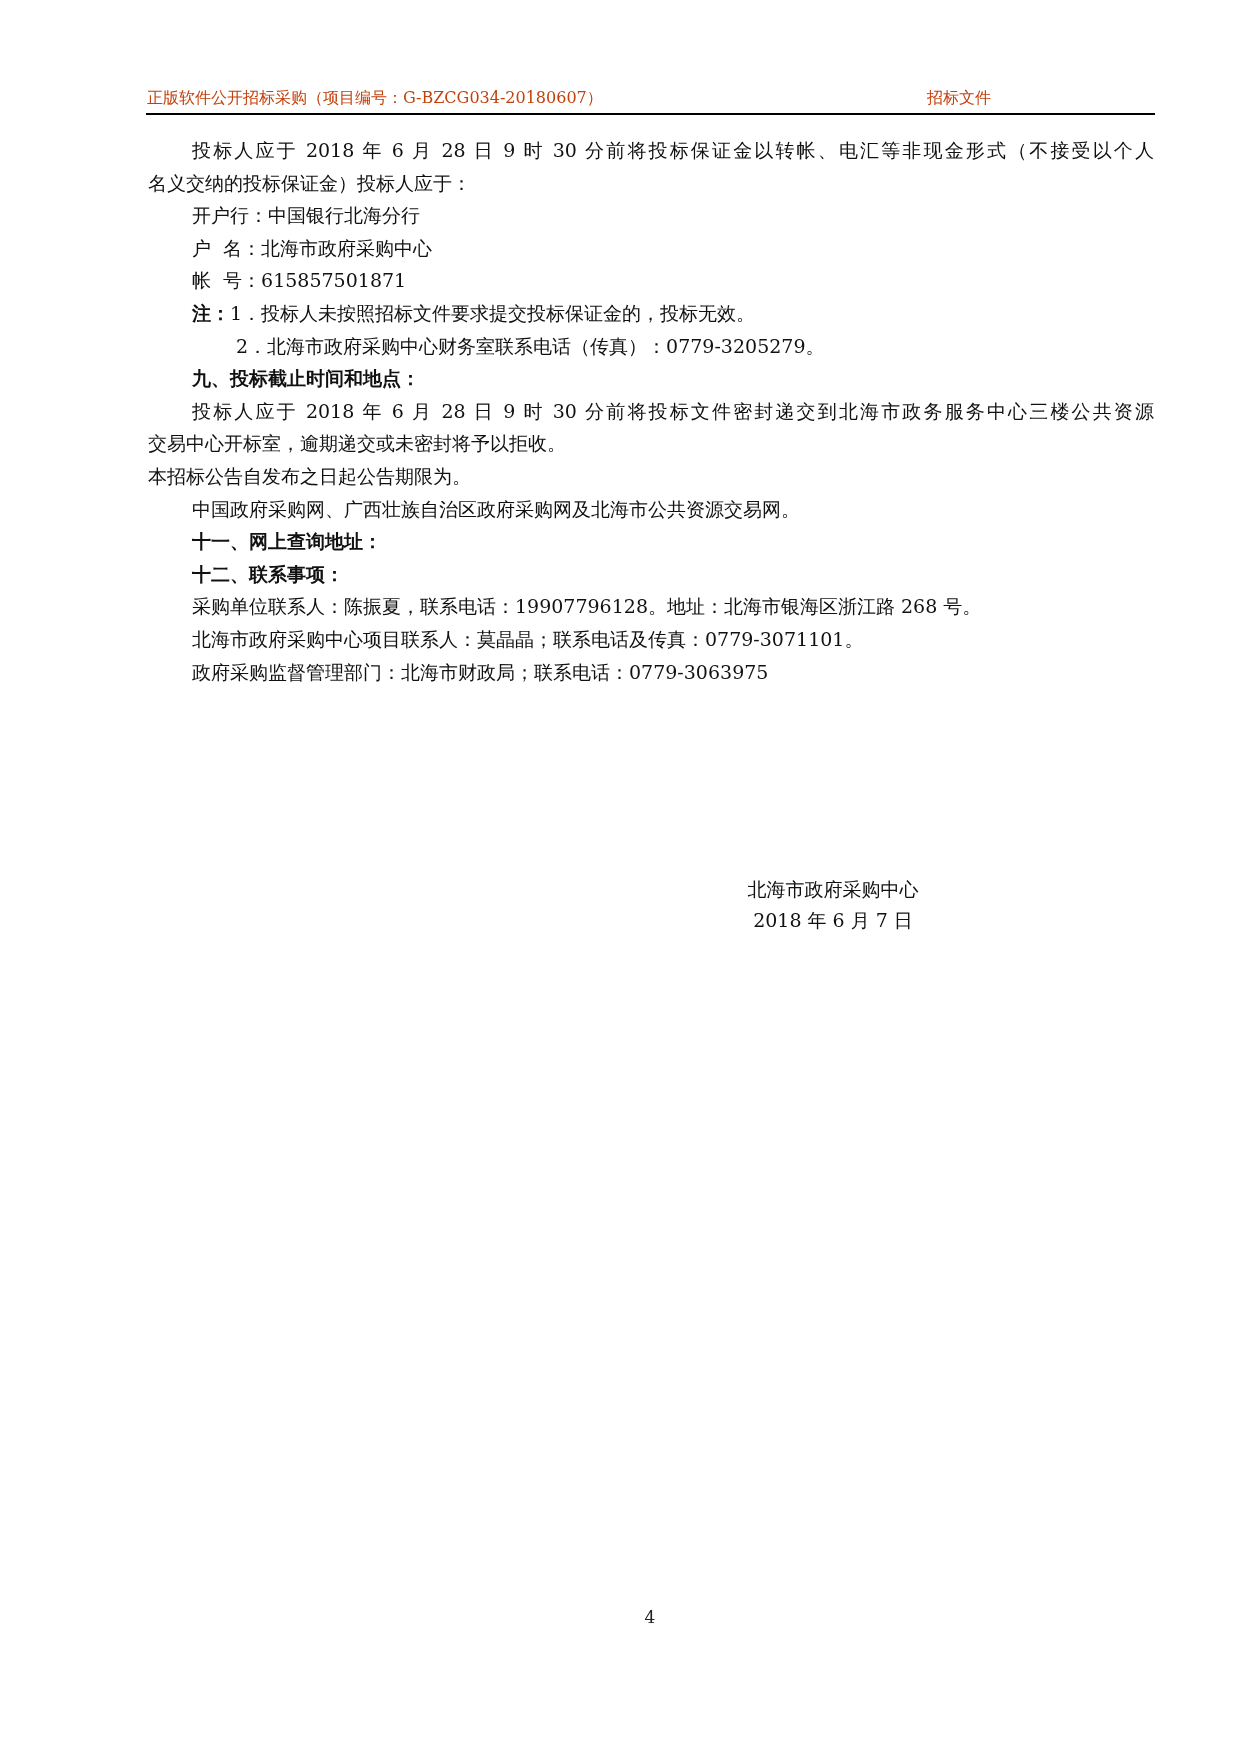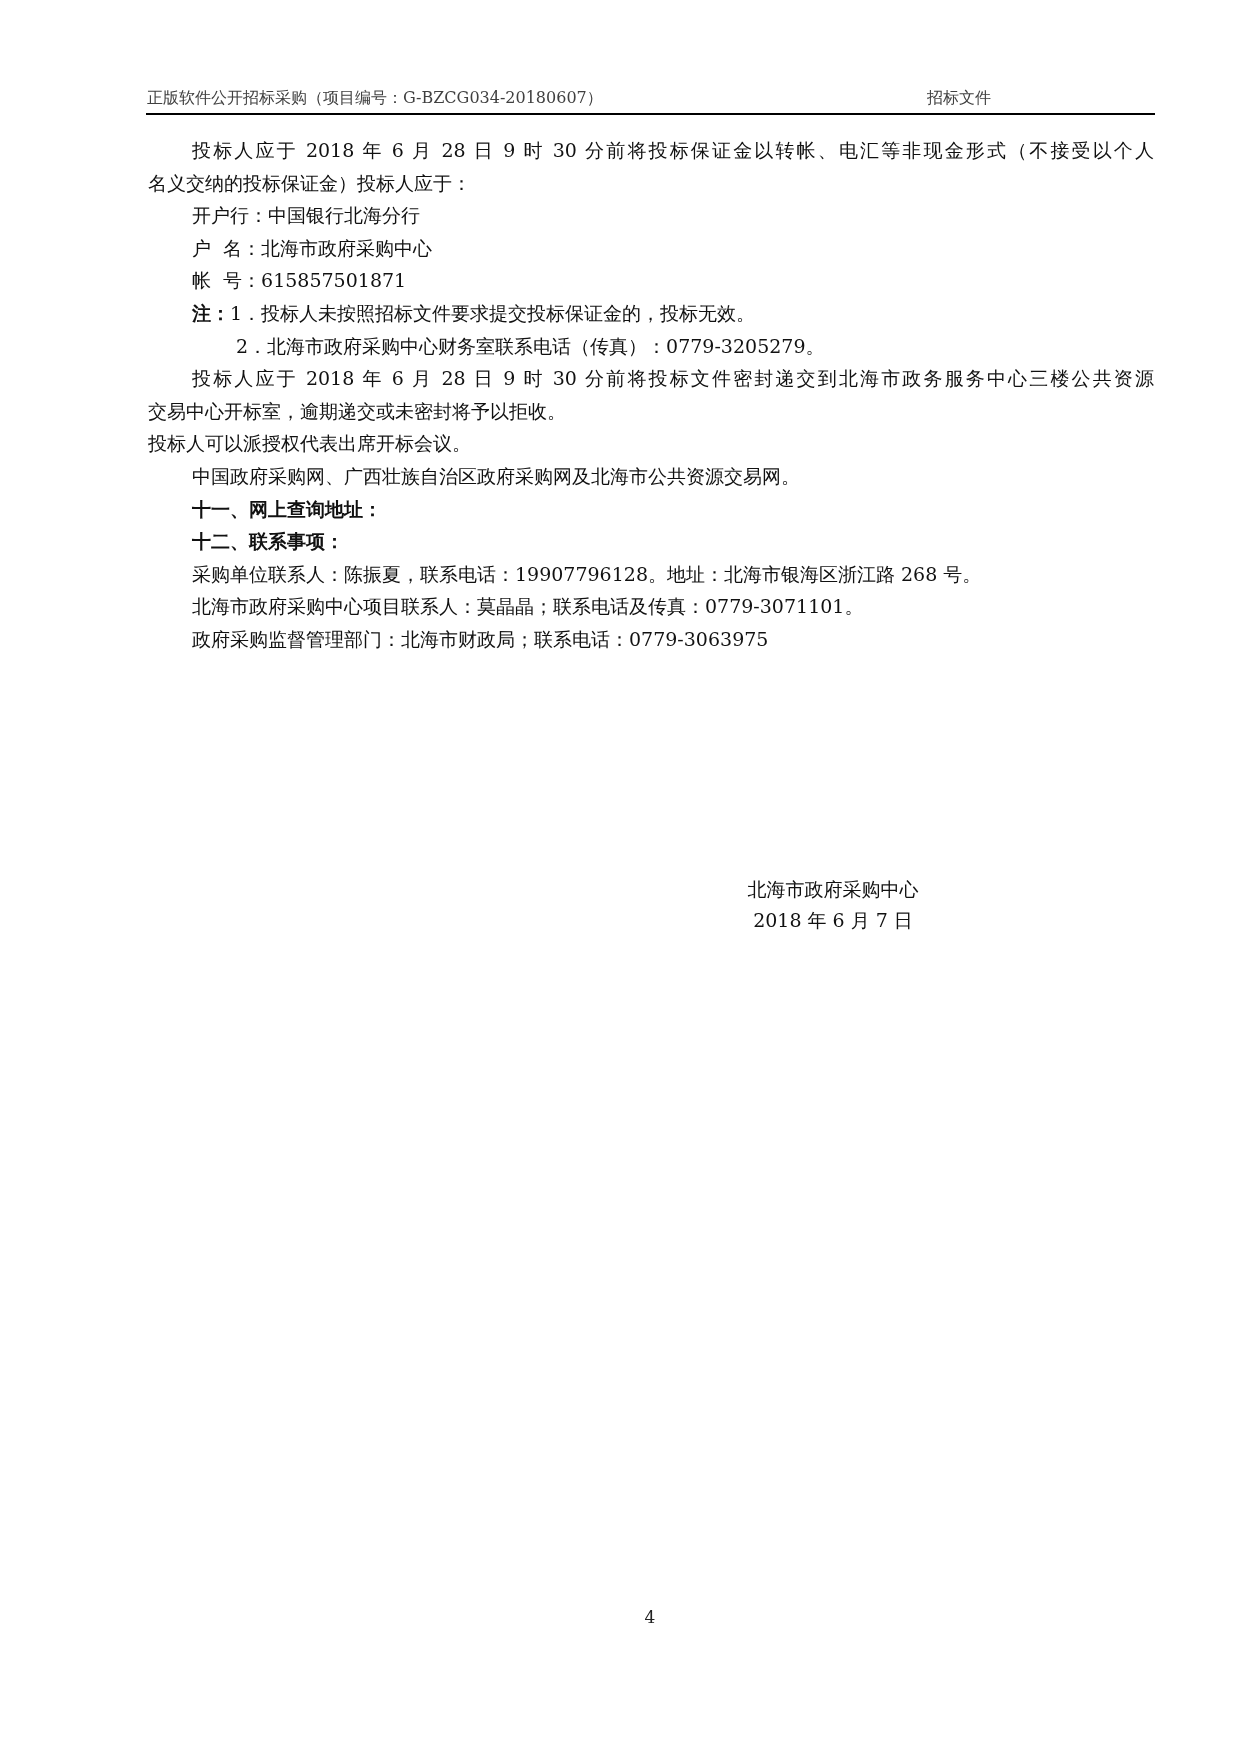--- a/index.html
+++ b/index.html
@@ -16,21 +16,21 @@
       color: #111111;
     }
     .page-header {
       position: absolute;
       left: 147px;
       top: 86px;
       width: 1008px;
       height: 24px;
       font-size: 16px;
       line-height: 24px;
-      color: #404040;
+      color: #c2410c;
     }
     .page-header .header-left {
       position: absolute;
       left: 0;
       top: 0;
       white-space: nowrap;
     }
     .page-header .header-right {
       position: absolute;
       left: 780px;
@@ -111,24 +111,25 @@
   <span class="line indent justify-line">投标人应于 2018 年 6 月 28 日 9 时 30 分前将投标保证金以转帐、电汇等非现金形式（不接受以个人</span>
   <span class="line">名义交纳的投标保证金）投标人应于：</span>
 
   <span class="line indent"><span>开户行：</span><span>中国银行北海分行</span></span>
   <span class="line indent"><span style="white-space:pre">户  名：</span><span>北海市政府采购中心</span></span>
   <span class="line indent"><span style="white-space:pre">帐  号：</span><span>615857501871</span></span>
 
   <span class="line indent"><span class="bold">注：</span><span>1．投标人未按照招标文件要求提交投标保证金的，投标无效。</span></span>
   <span class="line indent2">2．北海市政府采购中心财务室联系电话（传真）：0779-3205279。</span>
 
+  <span class="line indent bold">九、投标截止时间和地点：</span>
   <span class="line indent justify-line">投标人应于 2018 年 6 月 28 日 9 时 30 分前将投标文件密封递交到北海市政务服务中心三楼公共资源</span>
   <span class="line">交易中心开标室，逾期递交或未密封将予以拒收。</span>
 
-  <span class="line">投标人可以派授权代表出席开标会议。</span>
+  <span class="line">本招标公告自发布之日起公告期限为。</span>
 
   <span class="line indent">中国政府采购网、广西壮族自治区政府采购网及北海市公共资源交易网。</span>
   <span class="line indent bold">十一、网上查询地址：</span>
 
   <span class="line indent bold">十二、联系事项：</span>
   <span class="line indent">采购单位联系人：陈振夏，联系电话：19907796128。地址：北海市银海区浙江路 268 号。</span>
   <span class="line indent">北海市政府采购中心项目联系人：莫晶晶；联系电话及传真：0779-3071101。</span>
   <span class="line indent">政府采购监督管理部门：北海市财政局；联系电话：0779-3063975</span>
 
 </div>

